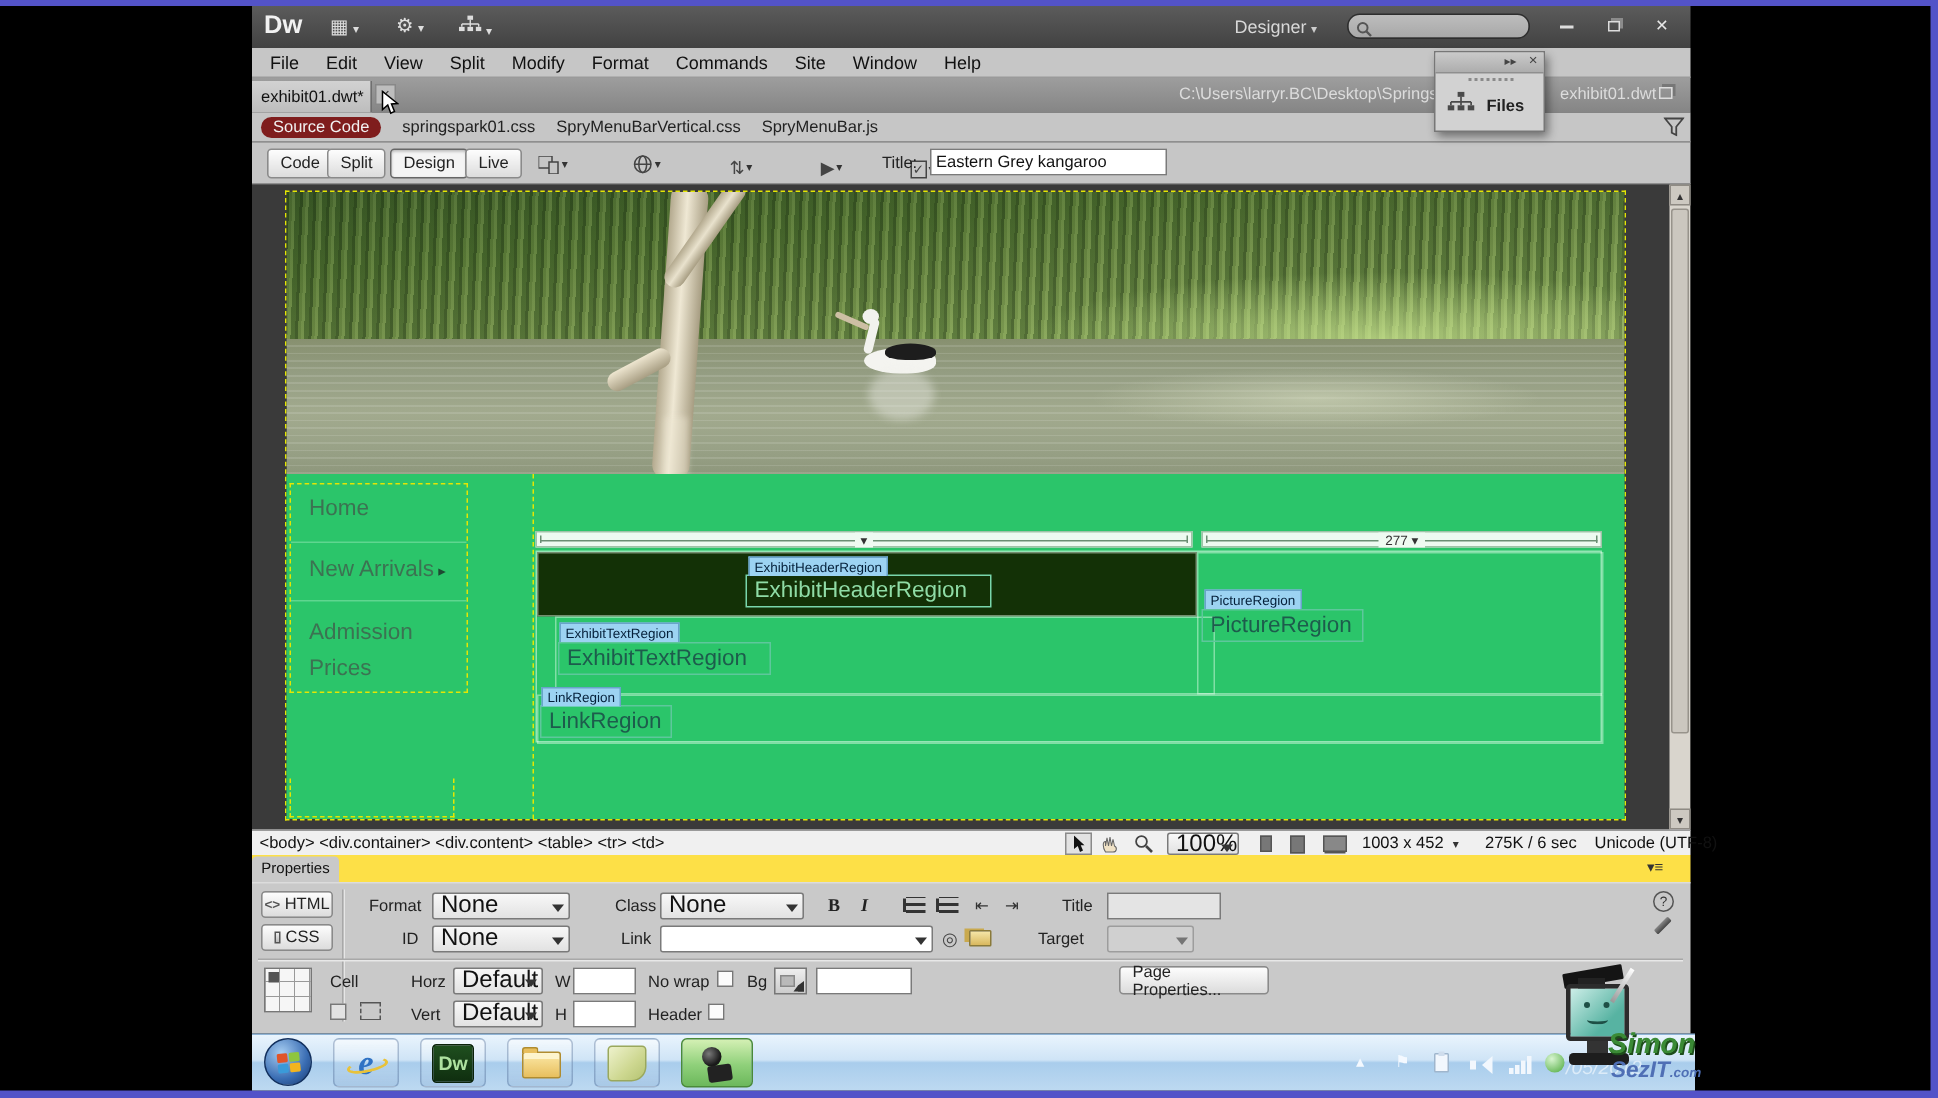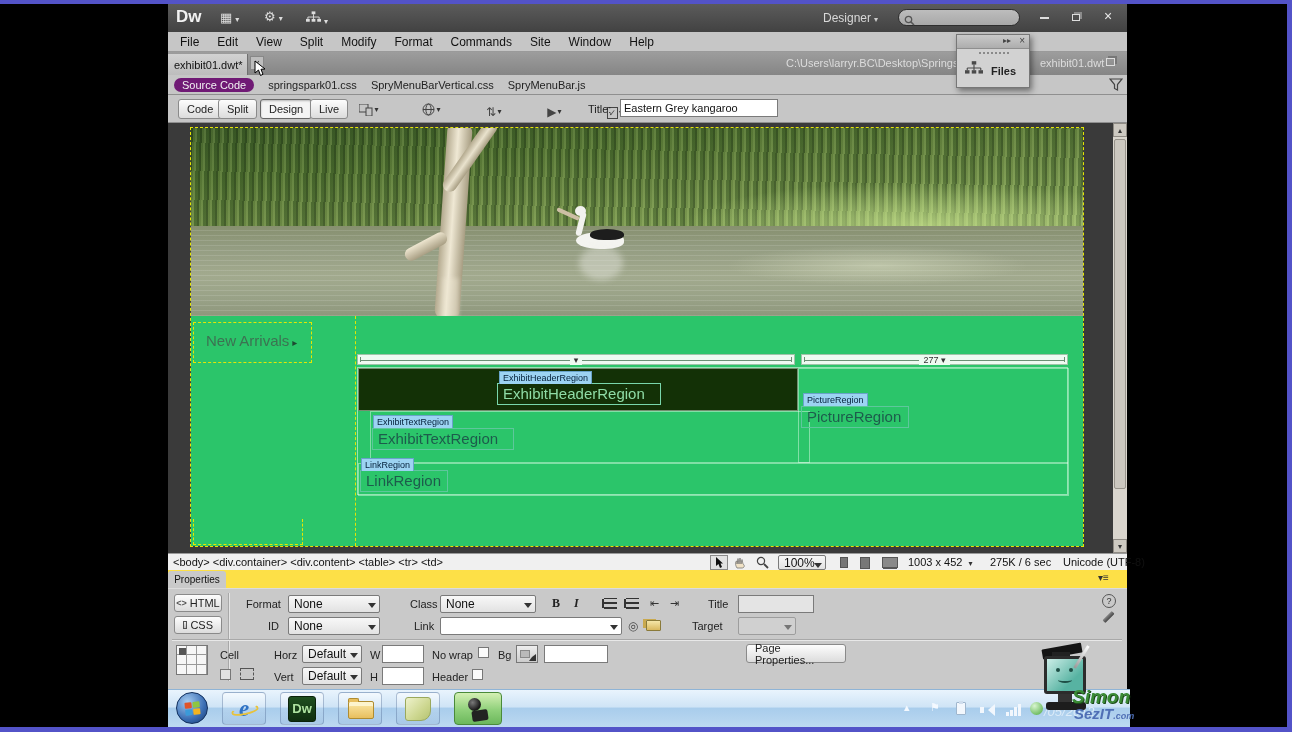--- a/index.html
+++ b/index.html
@@ -14,21 +14,21 @@
 #doctoolbar{left:168px;top:95px;width:959px;height:28px;background:#c6c6c6;border-bottom:1px solid #8f8f8f}
 #designview{left:168px;top:123px;width:959px;height:430px;background:#3a3a3a;overflow:hidden}
 #statusbar{left:168px;top:553px;width:959px;height:17px;background:#f0f0f0;border-top:1px solid #9a9a9a;font-size:11px;color:#111}
 #propstrip{left:168px;top:570px;width:959px;height:18px;background:#fde047}
 #propsbody{left:168px;top:588px;width:959px;height:101px;background:#c9c9c9;border-top:1px solid #dcdcdc;font-size:11px;color:#222}
 #taskbar{left:168px;top:689px;width:962px;height:38px;background:linear-gradient(180deg,#e9f4fd 0%,#cfe4f6 45%,#a9cdec 50%,#bdd9f1 100%);border-top:1px solid #8fb4d6}
 .purple{background:#5353c8}
 
 .vbtn{height:20px;border:1px solid #8a8a8a;border-radius:3px;background:linear-gradient(#fdfdfd,#dcdcdc);font-size:11px;color:#222;display:flex;align-items:center;justify-content:center;padding:0 8px}
 .vbtn.active{background:#f4f4f4;border:1px solid #666;box-shadow:inset 0 1px 2px rgba(0,0,0,.25)}
-.dd{height:18px;background:linear-gradient(#f8f8f8,#e2e2e2);border:1px solid #7a7a7a;border-radius:2px;font-size:12px;color:#111;display:flex;align-items:center;padding:0 16px 0 5px}
+.dd{height:18px;background:linear-gradient(#f8f8f8,#e2e2e2);border:1px solid #7a7a7a;border-radius:2px;font-size:16px;color:#111;display:flex;align-items:center;padding:0 16px 0 5px}
 .dd::after{content:"";position:absolute;right:3px;top:7px;border:4px solid transparent;border-top:5px solid #333}
 .dd.dis{opacity:.55;background:#d6d6d6}
 .fld{height:18px;background:#fff;border:1px solid #7a7a7a;font-size:11px;padding:0 3px;color:#111}
 .fld.dis{background:#e4e4e4}
 .cb{width:11px;height:11px;border:1px solid #777;background:#fbfbfb;display:inline-block}
 .caret{font-size:8px;color:#333;margin-left:3px}
 .lbl{font-size:11px;color:#222}
 
 .rtab{position:absolute;font-size:9px;line-height:12px;padding:0 3px;background:#9cd3f2;color:#04203a;border:1px solid #69a3c9;border-bottom:none;z-index:3;white-space:nowrap}
 .rbox{position:absolute;border:1px solid #5ec79c;font-size:15px;padding:1px 5px 2px;color:#1d5c4c;z-index:2;white-space:nowrap}
@@ -107,21 +107,21 @@
   <span class="abs" style="left:82px;top:4px;width:14px;height:14px;background:#bdbdbd;border:1px solid #888;font-size:10px;color:#333;display:flex;align-items:center;justify-content:center">×</span>
   <span class="abs" style="left:86px;top:8px;z-index:40"><svg width="12" height="17" viewBox="0 0 12 17">
         <path d="M1 1 L1 13 L4.5 10 L6.5 15.5 L9 14.3 L7 9.3 L11 9 Z" fill="#fff" stroke="#000" stroke-width="1"></path>
       </svg></span>
   <span class="abs txt" style="left:618px;top:5px;font-size:11px;color:#dcdcdc">C:\Users\larryr.BC\Desktop\Springs</span>
   <span class="abs txt" style="left:872px;top:5px;font-size:11px;color:#dcdcdc">exhibit01.dwt</span>
   <span class="abs" style="left:938px;top:6px;width:9px;height:8px;border:1px solid #ddd;box-shadow:2px -2px 0 -0px #777"></span>
 </div>
 
 <div id="relbar" class="abs">
-  <span style="background:#701a75;color:#f2f2f2;border-radius:8px;padding:1px 8px;font-size:11px">Source Code</span>
+  <span style="background:#7f1d1d;color:#f2f2f2;border-radius:8px;padding:1px 8px;font-size:11px">Source Code</span>
   <span class="txt">springspark01.css</span>
   <span class="txt">SpryMenuBarVertical.css</span>
   <span class="txt">SpryMenuBar.js</span>
   <span class="abs" style="left:941px;top:3px"><svg width="14" height="13">
         <path d="M1 1 H13 L8.5 6.5 V12 L5.5 10.5 V6.5 Z" fill="none" stroke="#444" stroke-width="1.2"></path>
       </svg></span>
 </div>
 
 <div id="doctoolbar" class="abs">
   <span class="abs vbtn" style="left:10px;top:4px">Code</span>
@@ -182,21 +182,23 @@
         <div class="abs" style="left:-1px;top:6px;width:11px;height:10px;background:#f2f2ee;border-radius:50%"></div>
         <div class="abs" style="left:-20px;top:12px;width:24px;height:4px;background:#cdbfa4;transform:rotate(24deg);border-radius:2px"></div>
       </div>
       <div class="abs" style="left:388px;top:118px;width:44px;height:34px;background:rgba(240,240,235,.4);border-radius:50%;filter:blur(3px)"></div>
       <div class="abs" style="left:252px;top:150px;width:16px;height:40px;background:rgba(238,230,210,.45);filter:blur(2px)"></div>
     </div>
 
     <div class="abs" style="left:0;top:188px;width:892px;height:230px;background:#2bc56a">
 
       <div class="abs dash" style="left:2px;top:6px;width:119px">
+        <div class="navitem" style="height:38px;padding-top:5px"><span>Home</span></div>
         <div class="navitem" style="height:39px;padding-top:7px"><span>New Arrivals</span><span style="font-size:10px;color:#1e4a32"> ▸</span></div>
+        <div class="navitem" style="height:61px;padding-top:9px;line-height:24px"><span>Admission Prices</span></div>
       </div>
       <div class="abs dash" style="left:2px;top:203px;width:110px;height:26px;border-top:none"></div>
       <div class="abs" style="left:164px;top:0;height:230px;border-left:1px dashed #e4e603"></div>
 
       <div class="abs wbar" style="left:166px;top:38px;width:438px;height:11px">
           <span class="wline"></span>
           <span class="wlabel">▾</span>
         </div>
       <div class="abs wbar" style="left:610px;top:38px;width:267px;height:11px">
           <span class="wline"></span>

